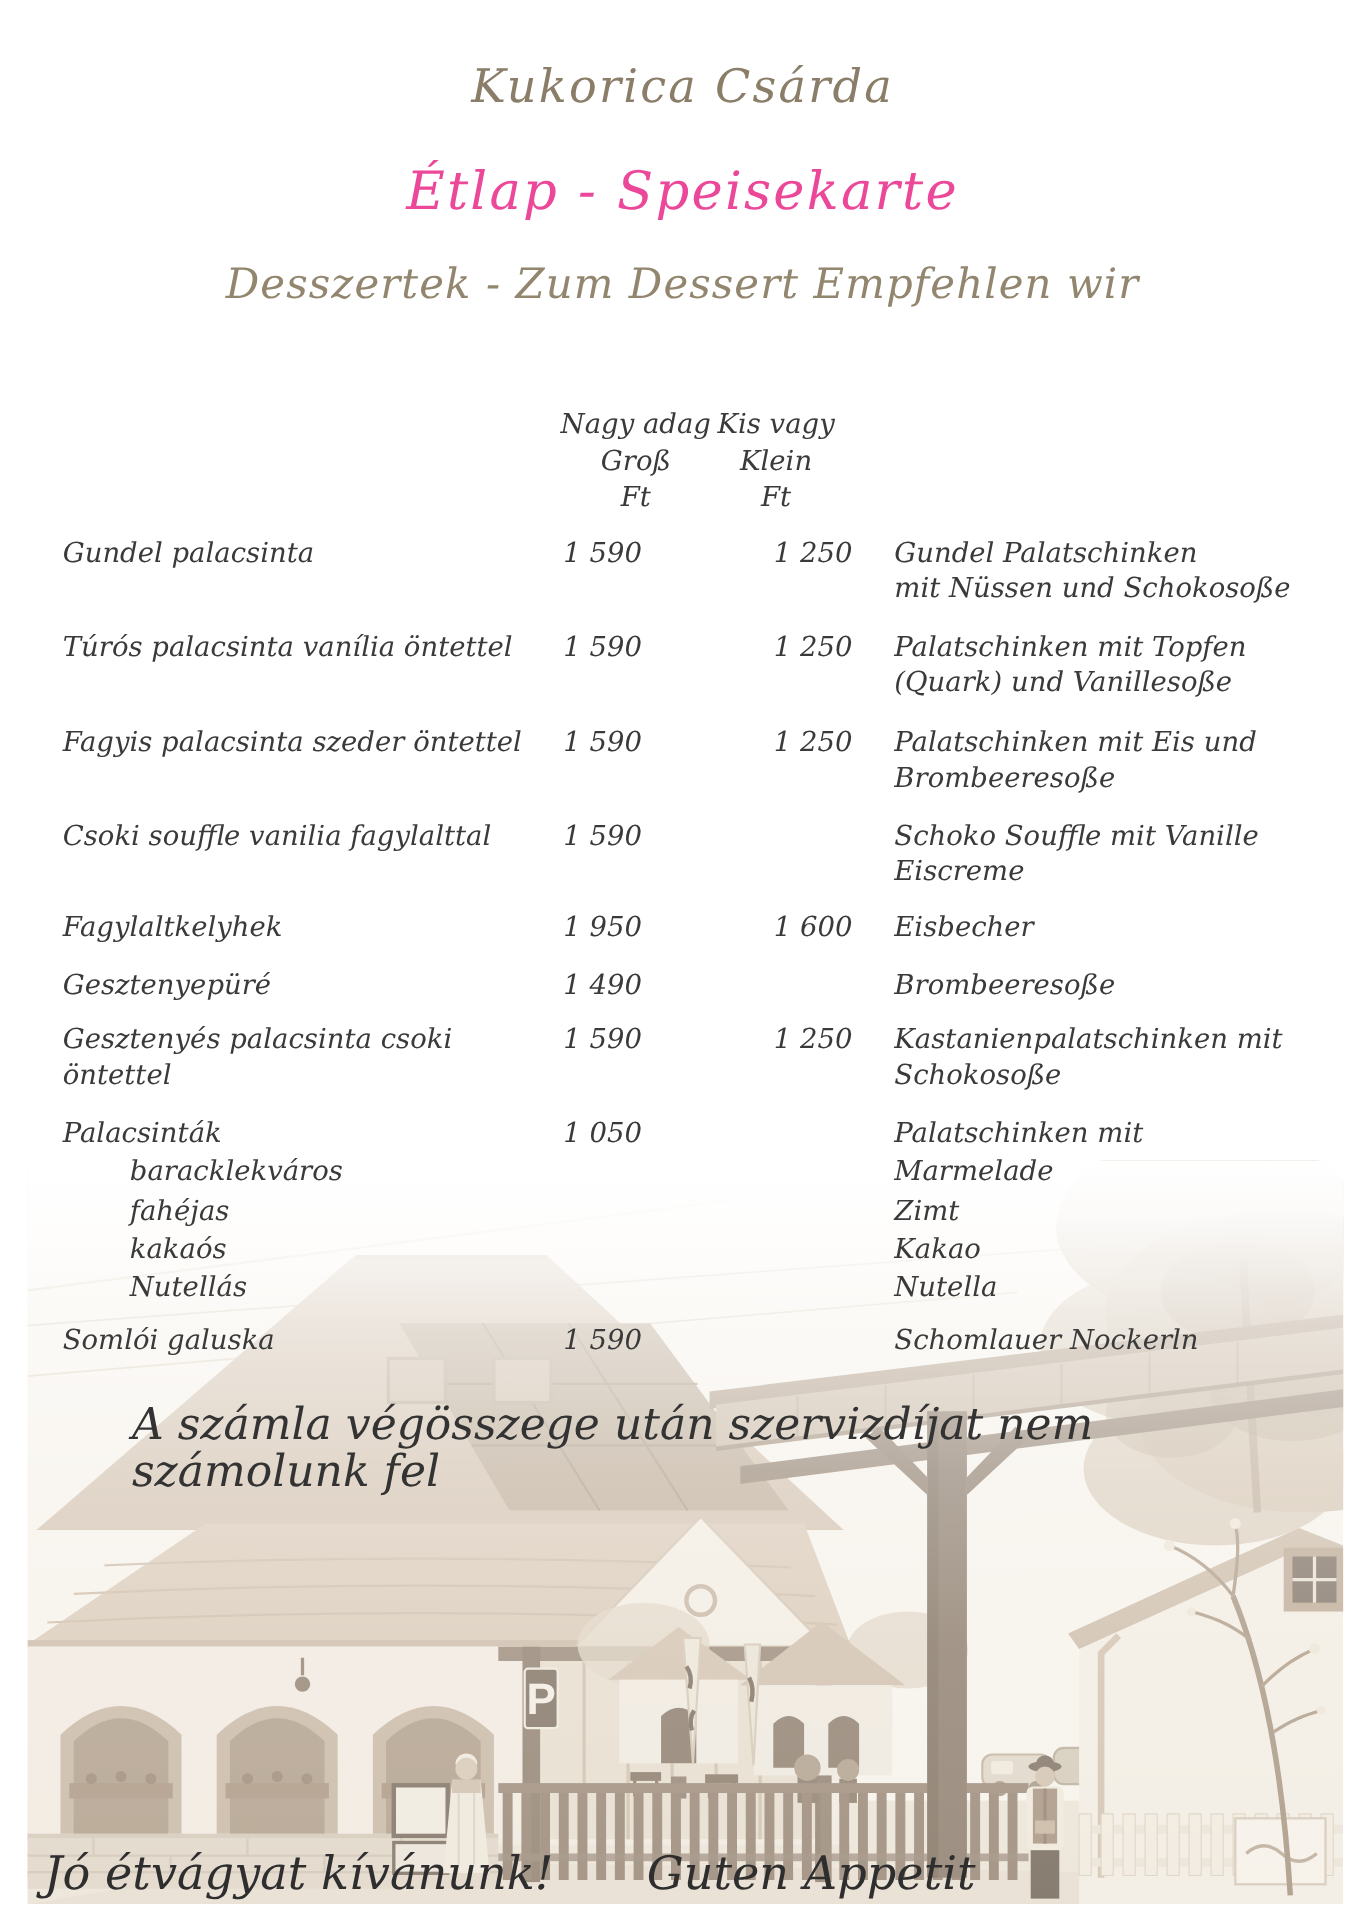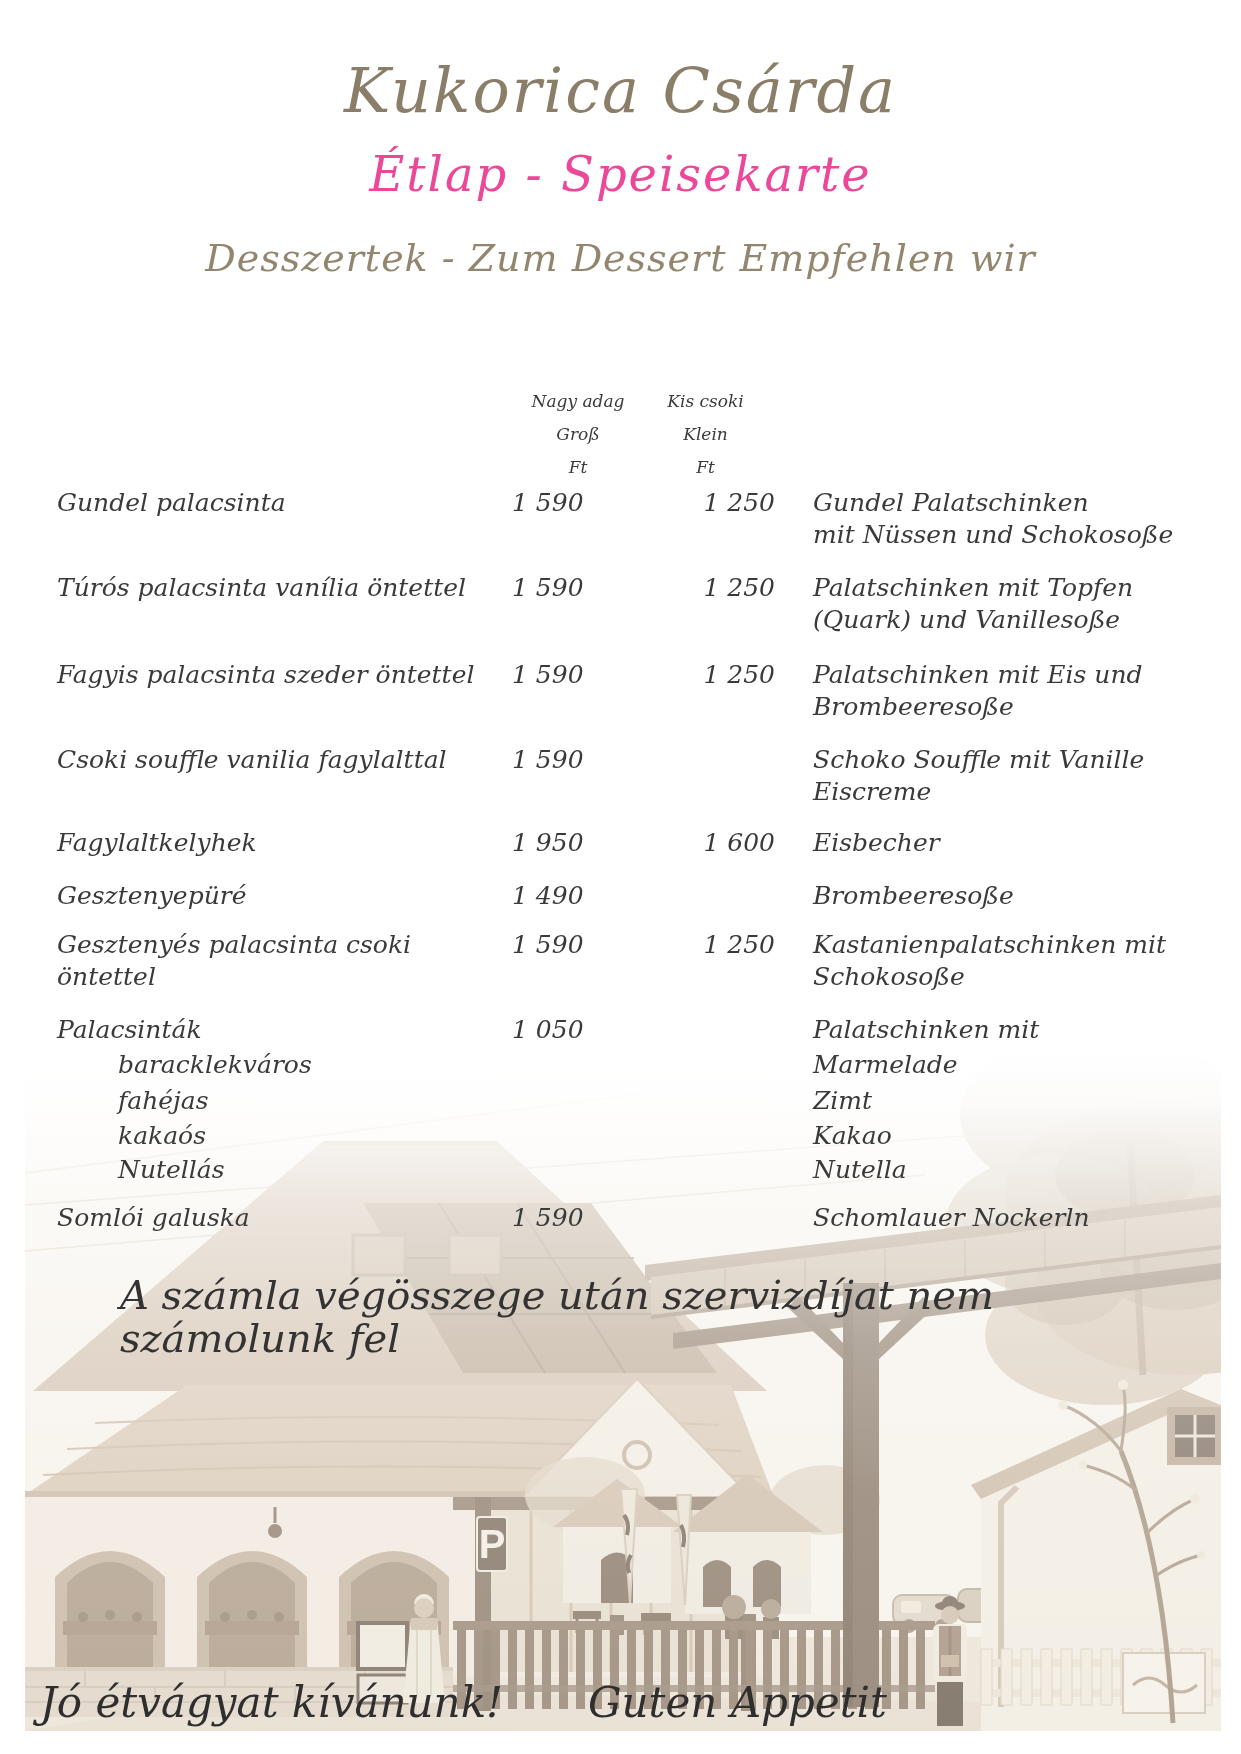--- a/index.html
+++ b/index.html
@@ -5,24 +5,24 @@
 <style>
   html,body { margin:0; padding:0; }
   body {
     width:1241px; height:1754px; position:relative; overflow:hidden;
     background:#ffffff;
     font-family:"DejaVu Serif","Liberation Serif",serif;
     font-style:italic; color:#3a3a3a;
   }
   .txt { position:absolute; z-index:2; }
   .center { left:0; width:1241px; text-align:center; }
-  #title1 { top:54px;  font-size:62px; color:#8b7e69; letter-spacing:2px; }
+  #title1 { top:54px;  font-size:42px; color:#8b7e69; letter-spacing:2px; }
   #title2 { top:146px; font-size:48px; color:#ec4899; letter-spacing:2px; }
   #section { top:236px; font-size:38px; color:#93866f; letter-spacing:1px; }
-  .colhead { font-size:17px; line-height:33px; text-align:center;margin-top:16px; }
+  .colhead { font-size:25px; line-height:33px; text-align:center; }
   #colL { left:478px; top:369px; width:200px; }
   #colS { left:628px; top:369px; width:155px; }
   .row { position:absolute; left:0; width:1241px; height:0; z-index:2; font-size:25px; }
   .row > div { position:absolute; top:0; line-height:32px; }
   .hu { left:57px;  width:455px; }
   .subrow .hu { left:118px; }
   .p1 { left:512px; width:140px; text-align:left; }
   .p2 { left:635px; width:140px; text-align:right; }
   .de { left:813px; width:405px; white-space:pre-line; line-height:34px; }
   #notice { left:120px; top:1274px; width:1001px; text-align:left; font-size:40px; line-height:43px; color:#333; }
@@ -222,21 +222,21 @@
 <h1 id="title1" class="txt center" style="margin:0;font-weight:normal;">Kukorica Csárda</h1>
 <h2 id="title2" class="txt center" style="margin:0;font-weight:normal;">Étlap - Speisekarte</h2>
 <div id="section" class="txt center">Desszertek - Zum Dessert Empfehlen wir</div>
 
 <div id="colL" class="txt colhead">
   <div>Nagy adag</div>
   <div>Groß</div>
   <div>Ft</div>
 </div>
 <div id="colS" class="txt colhead">
-  <div>Kis csoki</div>
+  <div>Kis vagy</div>
   <div>Klein</div>
   <div>Ft</div>
 </div>
 
 <div class="row" style="top:487px">
   <div class="hu">Gundel palacsinta</div>
   <div class="p1">1 590</div>
   <div class="p2">1 250</div>
   <div class="de">Gundel Palatschinken
 mit Nüssen und Schokosoße</div>

